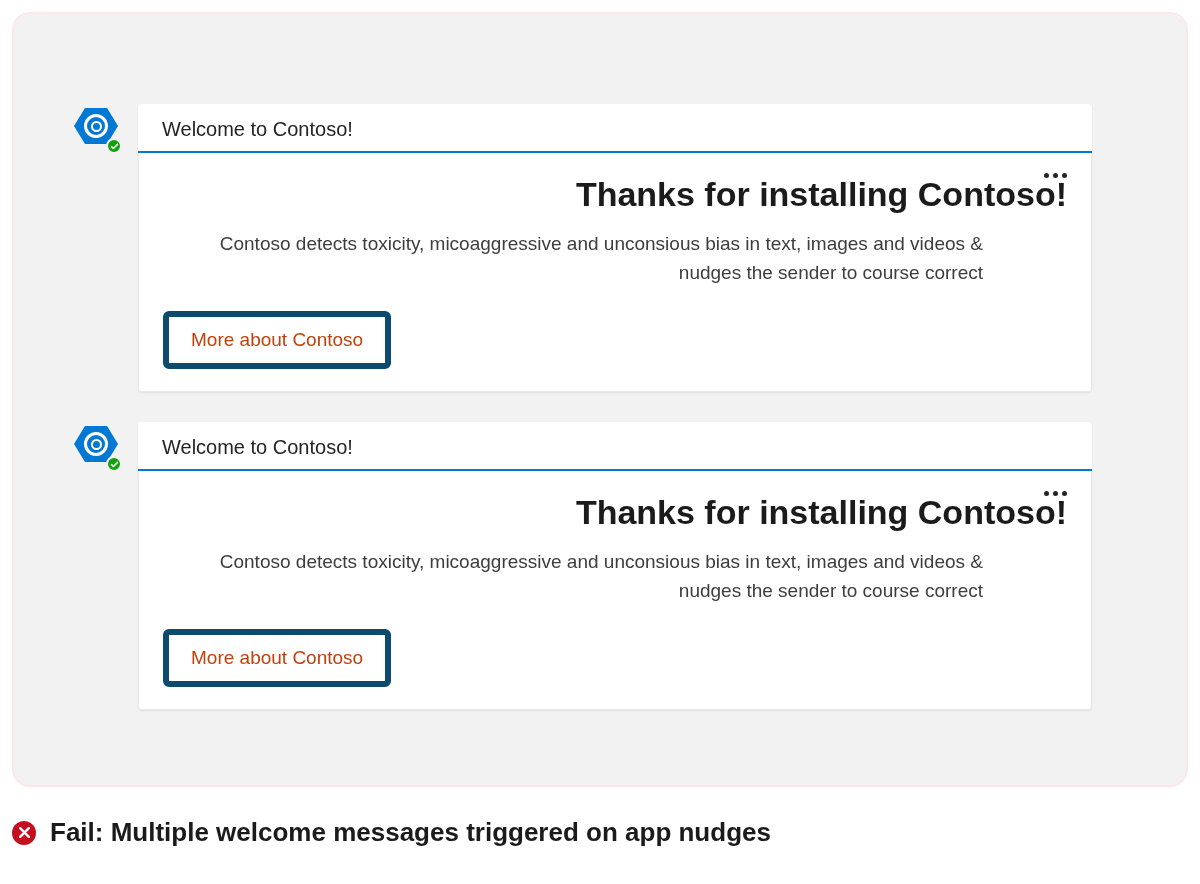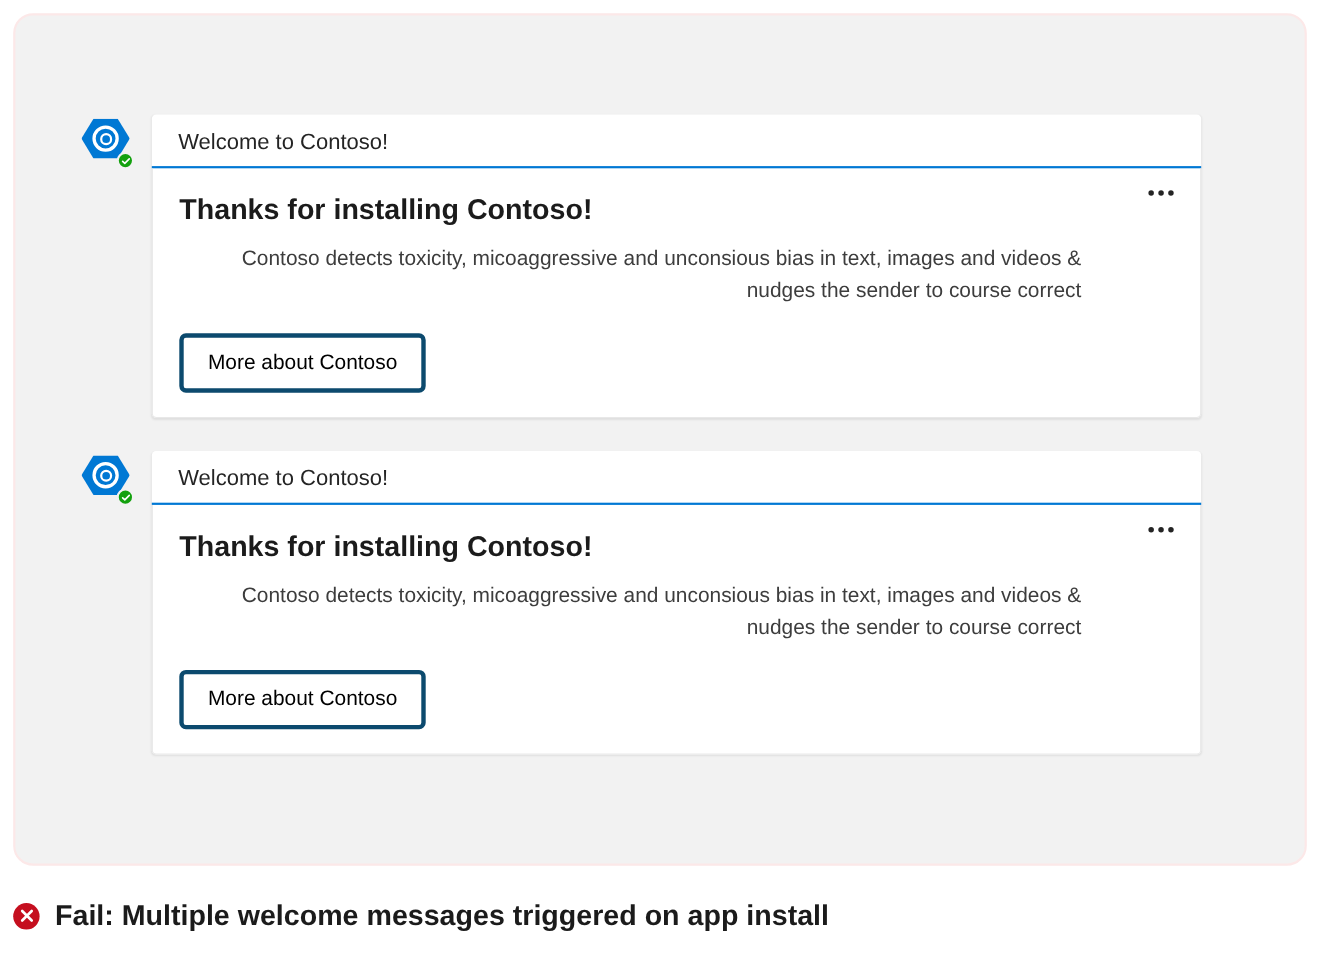--- a/index.html
+++ b/index.html
@@ -91,40 +91,41 @@
     }
     .card-body {
       padding: 22px 24px 22px 24px;
       border: 1px solid #e8e8e8;
       border-top: none;
       border-radius: 0 0 4px 4px;
       margin: 0;
       position: relative;
     }
     .card-title {
-      font-size: 26px;
+      font-size: 34px;
       font-weight: 700;
       color: #1b1b1b;
       margin-bottom: 16px;
+      text-align: right;
     }
     .card-desc {
       font-size: 19px;
       color: #3d3d3d;
       line-height: 1.5;
       margin-bottom: 24px;
       max-width: 820px;
       text-align: right;
     }
     .card-action {
       display: inline-block;
       padding: 12px 22px;
-      border: 4px solid #0c4a6e;
+      border: 6px solid #0c4a6e;
       border-radius: 6px;
       font-size: 19px;
-      color: #000000;
+      color: #c2410c;
       background: #ffffff;
       cursor: pointer;
     }
     .more-icon {
       position: absolute;
       right: 24px;
       top: 20px;
       display: flex;
       gap: 4px;
       cursor: pointer;
@@ -224,14 +225,14 @@
   </div>
 
 </div>
 
 <div class="verdict">
   <div class="verdict-icon">
     <svg viewBox="0 0 12 12">
         <path d="M2 2 L10 10 M10 2 L2 10" stroke="#ffffff" stroke-width="2.2" stroke-linecap="round"></path>
       </svg>
   </div>
-  <div class="verdict-text">Fail: Multiple welcome messages triggered on app install</div>
+  <div class="verdict-text">Fail: Multiple welcome messages triggered on app nudges</div>
 </div>
 
 </body></html>

